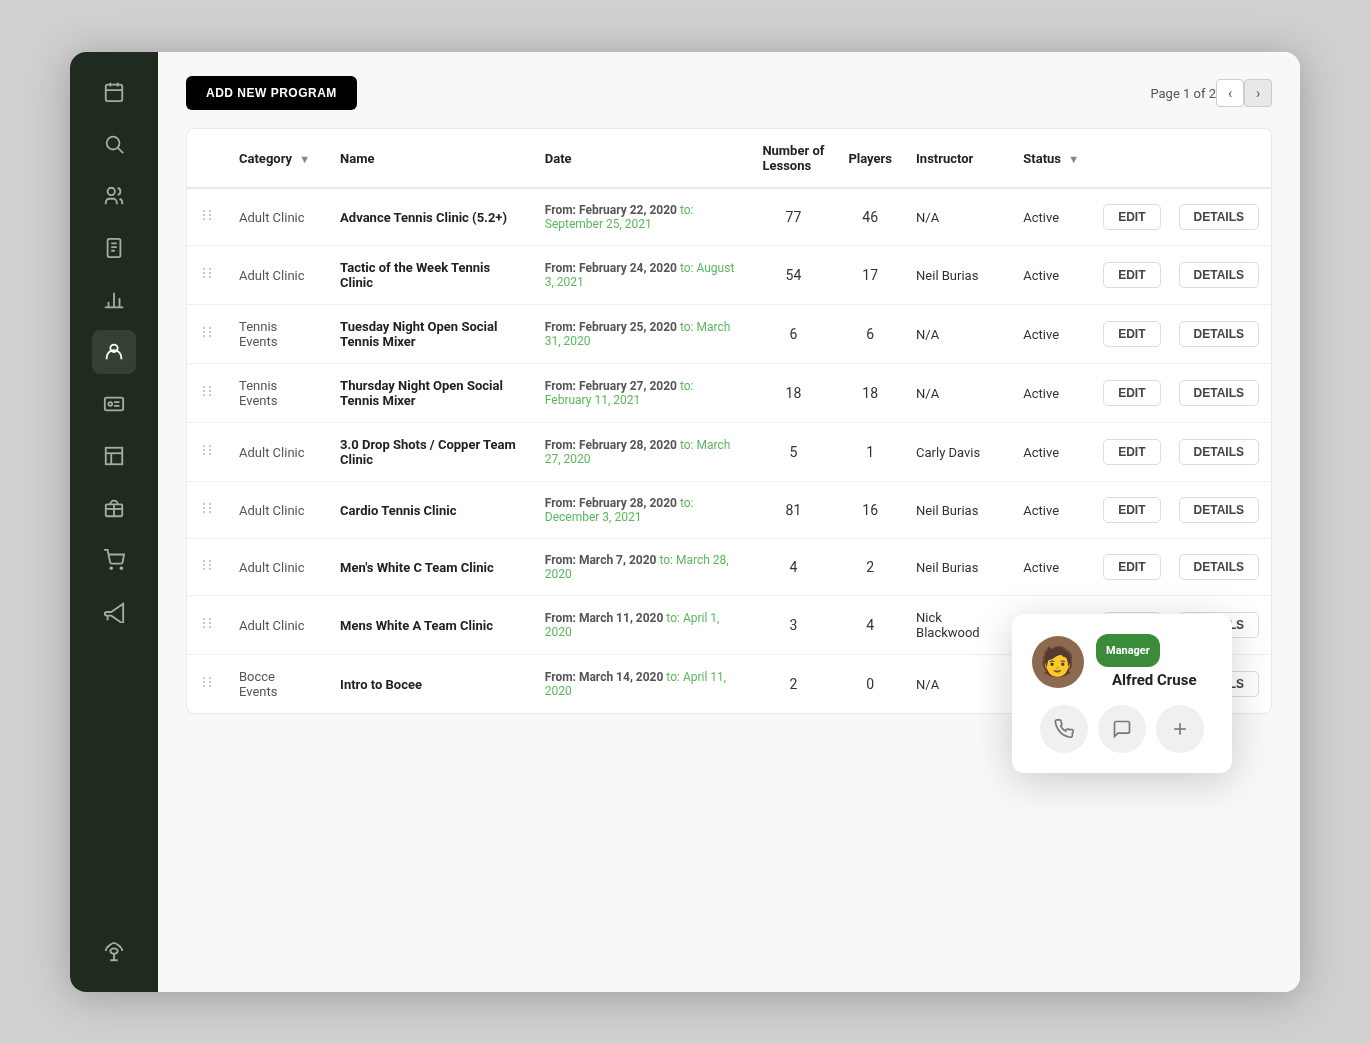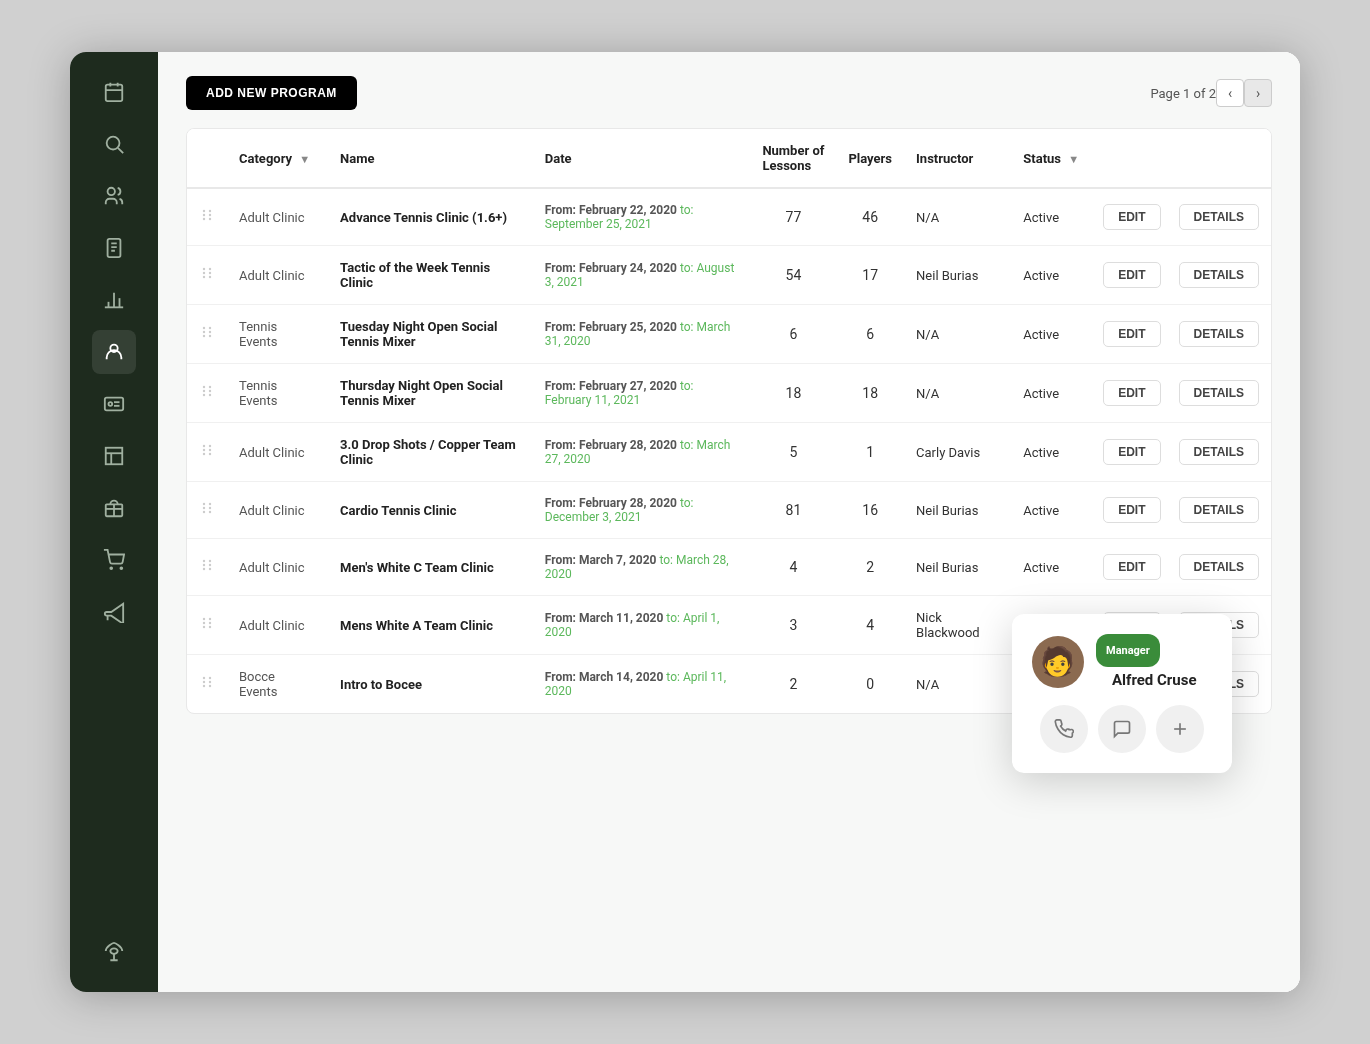--- a/index.html
+++ b/index.html
@@ -405,21 +405,21 @@
       <svg width="16" height="16" viewBox="0 0 16 16" fill="#ccc">
                     <circle cx="5" cy="4" r="1.2"></circle>
                     <circle cx="5" cy="8" r="1.2"></circle>
                     <circle cx="5" cy="12" r="1.2"></circle>
                     <circle cx="11" cy="4" r="1.2"></circle>
                     <circle cx="11" cy="8" r="1.2"></circle>
                     <circle cx="11" cy="12" r="1.2"></circle>
                   </svg>
     </td>
     <td class="category-cell">Adult Clinic</td>
-    <td class="name-cell">Advance Tennis Clinic (1.6+)</td>
+    <td class="name-cell">Advance Tennis Clinic (5.2+)</td>
     <td class="date-cell">
       <span class="from-label">From: February 22, 2020</span> <span class="to-label">to: September 25, 2021</span>
     </td>
     <td class="number-cell">77</td>
     <td class="players-cell">46</td>
     <td>N/A</td>
     <td><span class="status-badge">Active</span></td>
     <td>
       <div class="action-btns">
         <button class="edit-btn">EDIT</button>

